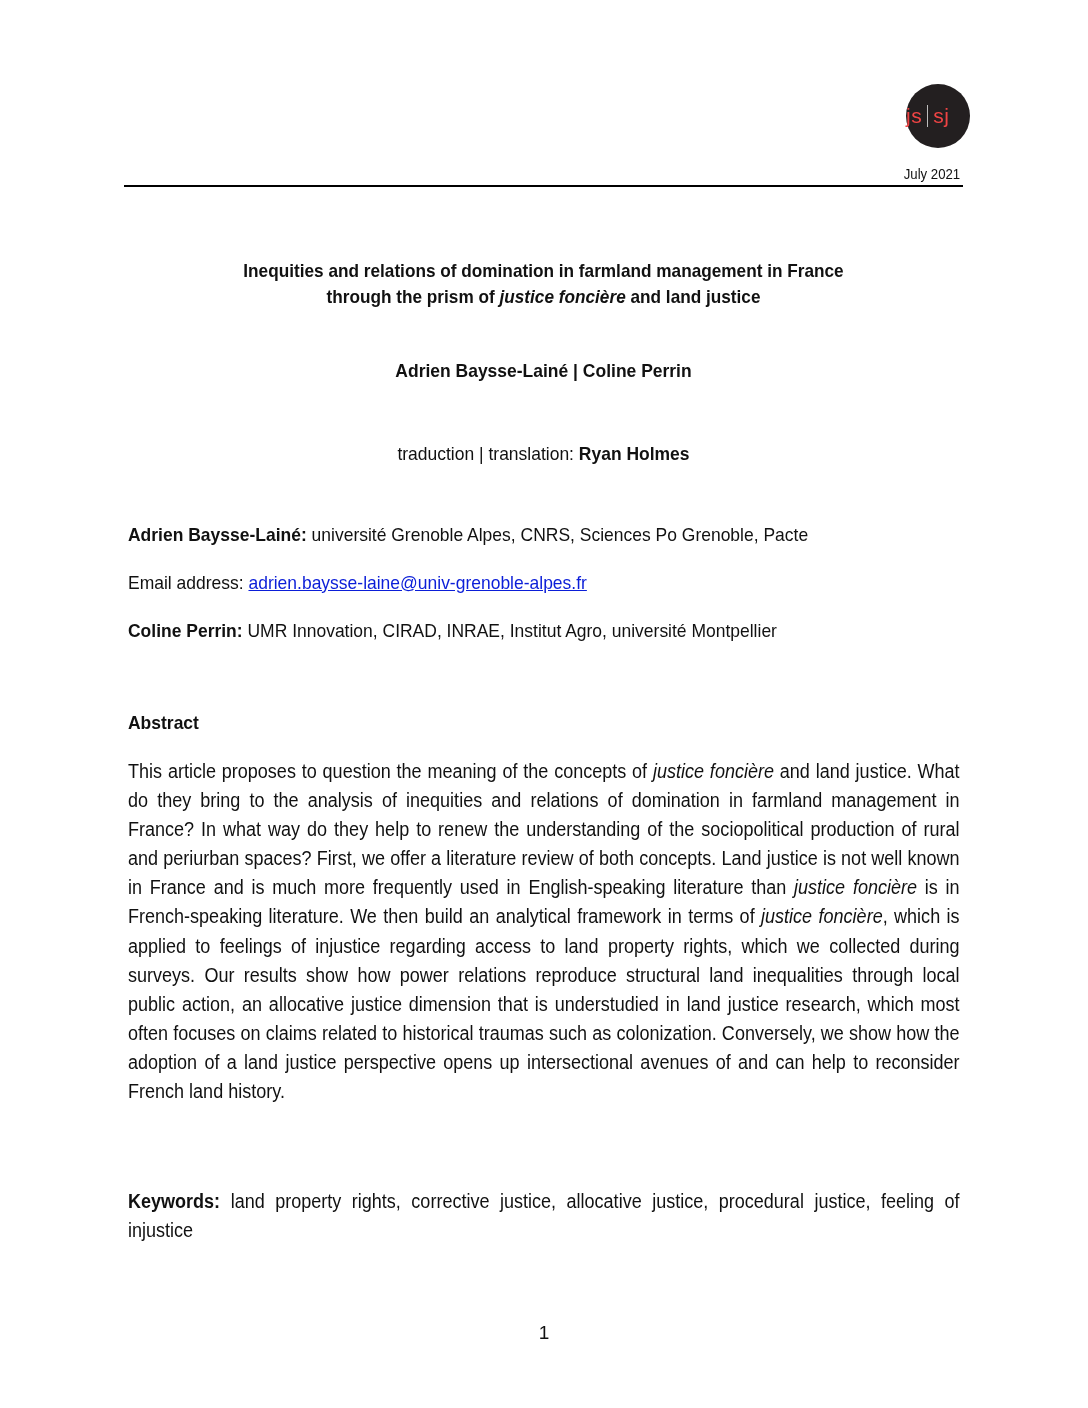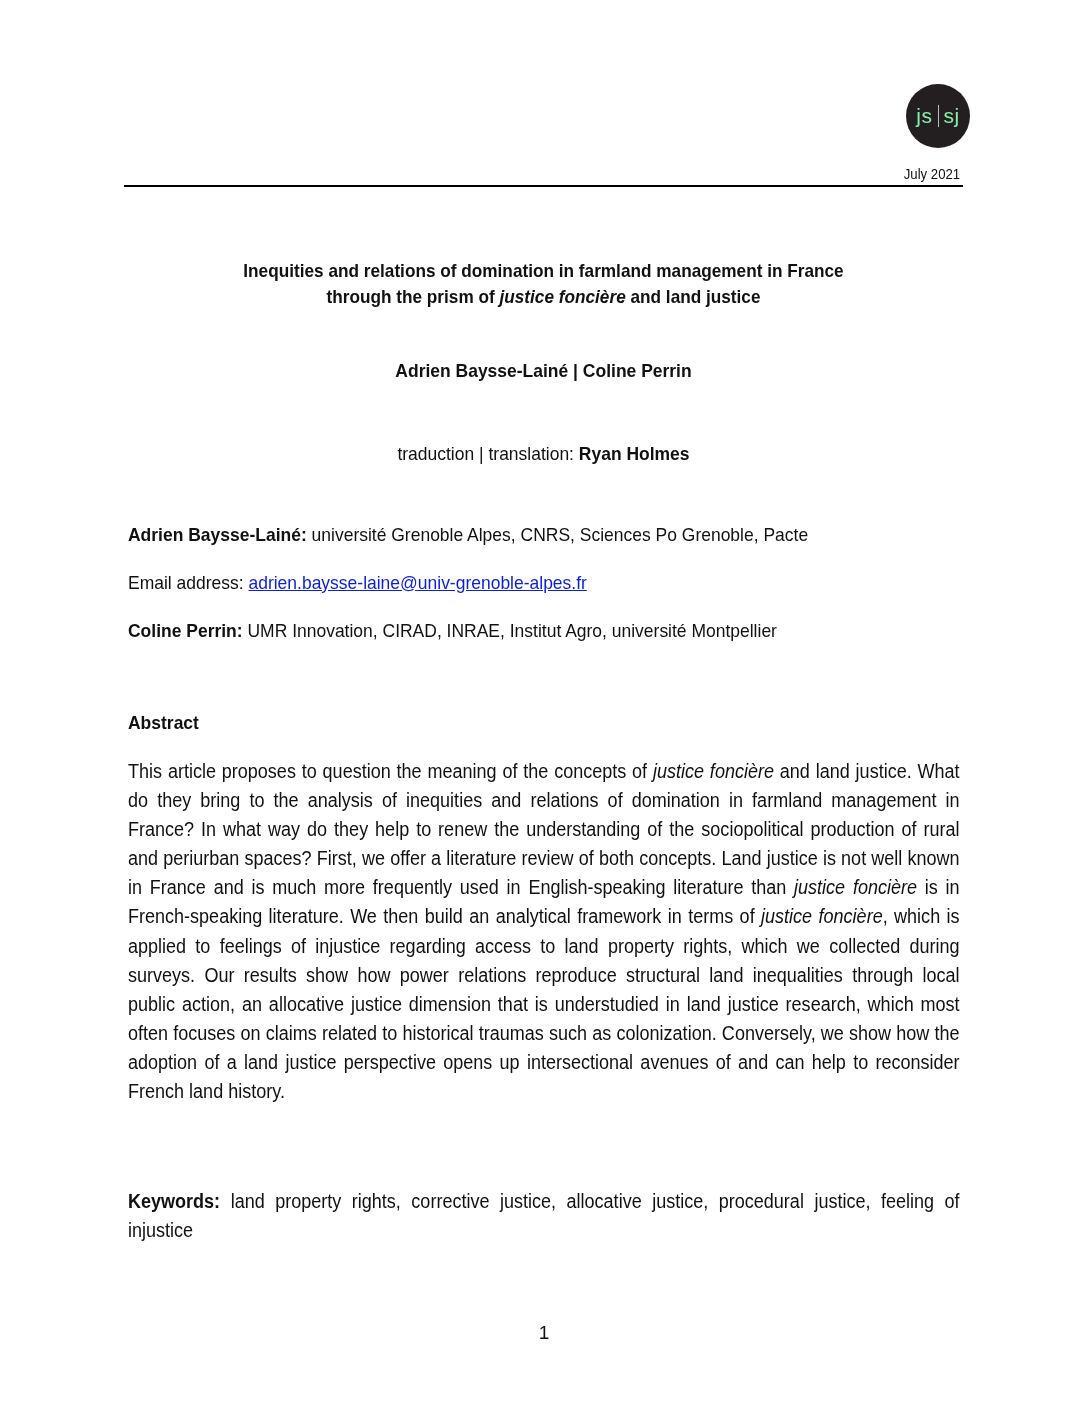--- a/index.html
+++ b/index.html
@@ -2,22 +2,22 @@
 <html><head>
 <meta charset="utf-8">
 <style>
   html, body { margin: 0; padding: 0; background: #ffffff; }
   body {
     width: 1088px; height: 1408px; position: relative; overflow: hidden;
     font-family: "Liberation Sans", sans-serif; color: #111111;
   }
   .logo {
     position: absolute; left: 906px; top: 84px; width: 64px; height: 64px;
-    border-radius: 50%; background: #231f20; color: #86efac;
-    display: flex; align-items: center; justify-content: center;
+    border-radius: 50%; background: #231f20; color: #ef4444;
+    display: flex; align-items: center; 
     font-family: "Liberation Sans", sans-serif; font-size: 21px; letter-spacing: 0.5px;
   }
   .logo .sep { display: inline-block; width: 1px; height: 22px; background: #bdbdbd; margin: 0 5px; vertical-align: middle; }
   .date {
     position: absolute; right: 128px; top: 165px; font-size: 15px; font-family: "Liberation Sans Narrow", "Liberation Sans", sans-serif;
     transform: scaleX(0.88); transform-origin: right center;
   }
   .rule { position: absolute; left: 124px; width: 839px; top: 185px; height: 2px; background: #000000; }
   .title {
     position: absolute; left: 124px; width: 839px; top: 258px; text-align: center;

